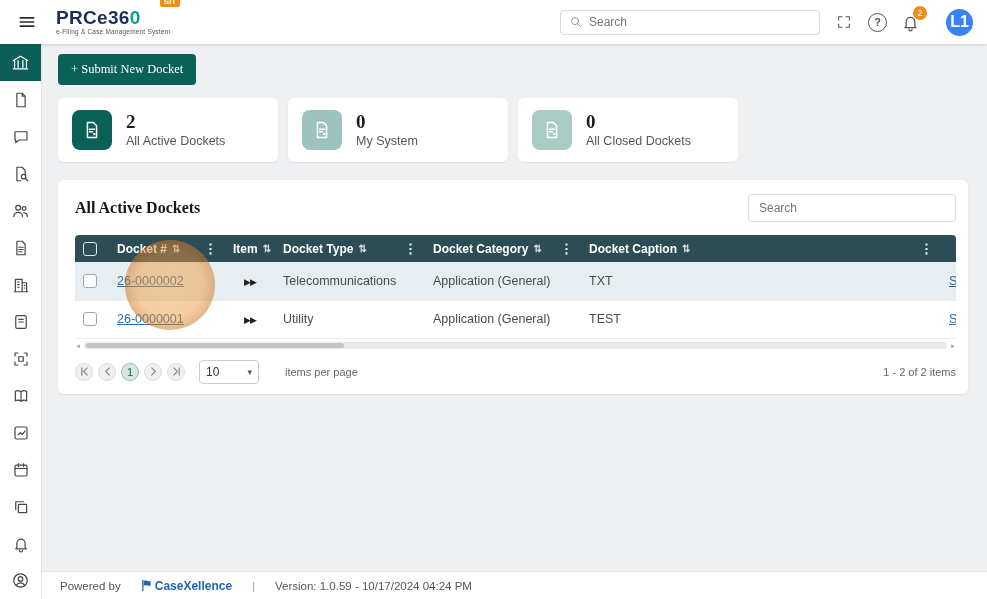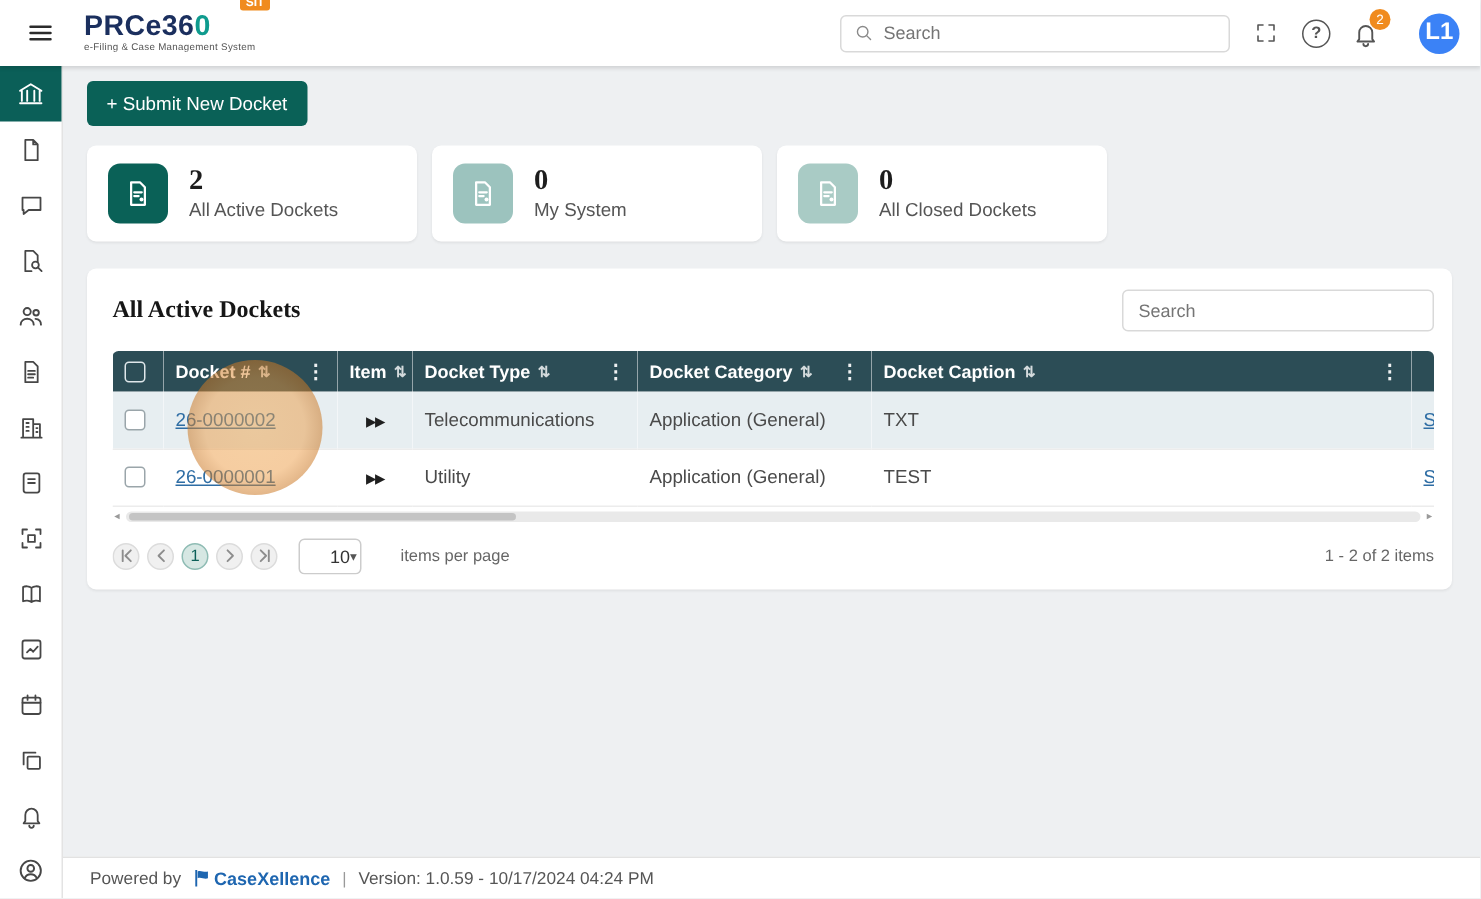--- a/index.html
+++ b/index.html
@@ -30,21 +30,21 @@
   .side-item.active{background:#0b5f58;color:#fff}
   .side-item.bottom{margin-top:auto}
   .main{flex:1;display:flex;flex-direction:column;min-width:0}
   .content{flex:1;padding:10px 19px 0 16px;overflow:hidden}
 
   
   .crumb-row{display:flex;align-items:center;justify-content:space-between}
   .breadcrumb{font-size:12px;color:#333}
   .breadcrumb .link{color:#1e66b0;cursor:pointer}
   .breadcrumb .sep{margin:0 5px;color:#333}
-  .submit-btn{background:#0a6157;color:#fff;font-size:12.5px;padding:8px 13px;border:none;border-radius:4px;cursor:pointer;font-family:Liberation Sans, sans-serif}
+  .submit-btn{background:#0a6157;color:#fff;font-size:12.5px;padding:8px 13px;border:none;border-radius:4px;cursor:pointer;font-family:Liberation Serif, serif}
 
   
   .cards{display:flex;gap:10px;margin-top:13px}
   .card{width:220px;height:64px;background:#fff;border-radius:6px;box-shadow:0 1px 2px rgba(0,0,0,.07);display:flex;align-items:center;padding:0 14px;gap:14px}
   .card-icon{width:40px;height:40px;border-radius:8px;display:flex;align-items:center;justify-content:center;color:#fff}
   .ci-0{background:#0a6157}.ci-1{background:#9cc3be}.ci-2{background:#a9cbc5}
   .card-value{font-family:"Liberation Serif",serif;font-weight:bold;font-size:19px;color:#1d1d1d;line-height:1}
   .card-label{font-size:12.5px;color:#555;margin-top:3px}
 
   
@@ -73,27 +73,27 @@
   
   .hscroll{display:flex;align-items:center;gap:3px;height:10px;margin-top:2px;width:881px}
   .hs-arrow{font-size:6px;color:#9a9a9a;cursor:pointer;line-height:1}
   .hs-track{flex:1;height:7px;background:#e9e9e9;border-radius:4px;position:relative;cursor:pointer}
   .hs-thumb{position:absolute;left:2px;top:1px;height:5px;width:258px;background:#c4c4c4;border-radius:3px;cursor:grab}
 
   
   .pager{display:flex;align-items:center;gap:5px;margin-top:9px}
   .pg-btn{width:18px;height:18px;border-radius:50%;background:#f0f0f0;border:1px solid #dcdcdc;display:flex;align-items:center;justify-content:center;color:#8d8d8d;cursor:pointer}
   .pg-current{width:18px;height:18px;border-radius:50%;background:#d6e7e3;border:1px solid #8fbcb4;color:#0b5f58;font-size:11px;display:flex;align-items:center;justify-content:center;cursor:pointer}
-  .page-size{display:flex;align-items:center;justify-content:space-between;width:40px;height:24px;border:1px solid #ccc;border-radius:4px;padding:0 20px;margin-left:9px;font-size:12px;color:#333;cursor:pointer;background:#fff}
+  .page-size{display:flex;align-items:center;justify-content:space-between;width:60px;height:24px;border:1px solid #ccc;border-radius:4px;padding:0 6px;margin-left:9px;font-size:12px;color:#333;cursor:pointer;background:#fff}
   .caret{font-size:9px;color:#555}
   .per-page{font-size:11px;color:#666;margin-left:21px}
   .range{margin-left:auto;font-size:11px;color:#666}
 
   
-  .footer{height:28px;background:#fff;border-top:1px solid #e2e2e2;display:flex;align-items:center;padding:0 18px;gap:8px}
+  .footer{height:28px;background:#fff;border-top:1px solid #e2e2e2;display:flex;align-items:center;padding:0 18px;gap:20px}
   .powered{font-size:11.5px;color:#555}
   .brand-cx{display:flex;align-items:center;gap:3px;color:#1e66b0;font-weight:bold;font-size:12px;}
   .foot-sep{color:#999;font-size:11px}
   .version{font-size:11.5px;color:#555}
 
   
   .click-indicator{position:absolute;left:125px;top:240px;width:90px;height:90px;border-radius:50%;pointer-events:none;z-index:9;
     background:radial-gradient(circle, rgba(238,163,74,.50) 0%, rgba(235,150,58,.48) 52%, rgba(198,115,32,.55) 74%, rgba(198,115,32,0) 100%)}
 </style>
 </head>

